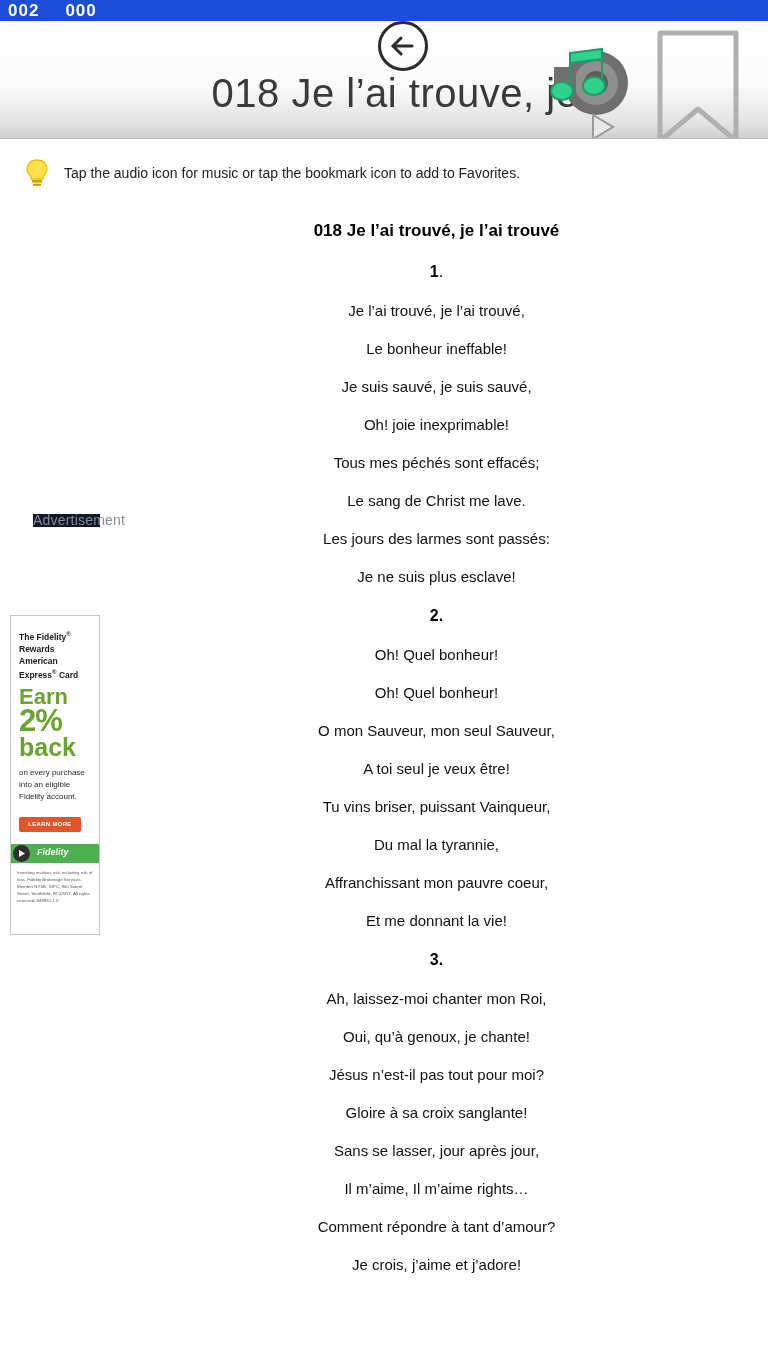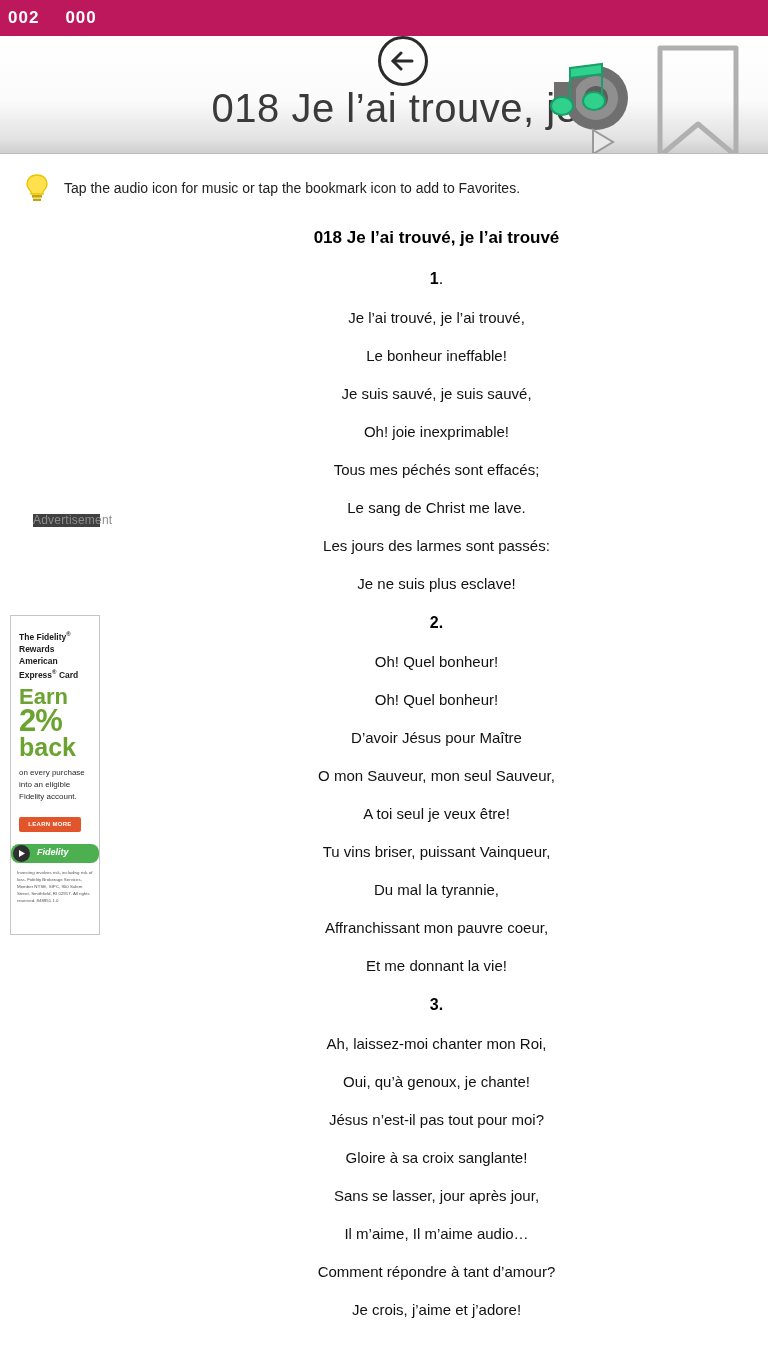--- a/index.html
+++ b/index.html
@@ -10,22 +10,22 @@
     width: 768px;
     height: 1366px;
     background: #ffffff;
     font-family: "Liberation Sans", sans-serif;
     overflow: hidden;
     position: relative;
   }
 
   
   .debug-bar {
-    height: 36px;
-    background: #be185d;
+    height: 21px;
+    background: #1d4ed8;
     color: #ffffff;
     display: flex;
     align-items: center;
     font-size: 17px;
     font-weight: bold;
     letter-spacing: 1px;
     padding: 0 0 0 8px;
     box-sizing: border-box;
   }
   .debug-bar .num {
@@ -106,21 +106,21 @@
     left: 0;
     top: 198px;
     width: 768px;
   }
   .song-title {
     text-align: center;
     font-size: 17px;
     font-weight: bold;
     color: #000000;
     margin-left: 105px;
-    margin-top: 30px;
+    margin-top: 23px;
   }
   .verse-num {
     text-align: center;
     font-size: 16px;
     font-weight: bold;
     color: #000;
     margin-left: 105px;
     margin-top: 22px;
   }
   .verse-num .dot { font-weight: normal; }
@@ -132,23 +132,23 @@
     margin-top: 21px;
   }
 
   
   .ad-label {
     position: absolute;
     left: 33px;
     top: 514px;
     width: 67px;
     height: 13px;
-    background: #404040;
+    background: #0f172a;
     color: #8c8c8c;
-    font-size: 12px;
+    font-size: 14px;
     text-align: center;
     line-height: 13px;
     letter-spacing: 0.2px;
   }
   .ad-box {
     position: absolute;
     left: 10px;
     top: 615px;
     width: 90px;
     height: 320px;
@@ -194,21 +194,20 @@
     text-align: center;
     line-height: 15px;
   }
   .ad-brandbar {
     margin-top: 12px;
     height: 19px;
     background: #4caf50;
     display: flex;
     align-items: center;
     position: relative;
-    border-radius: 8px;
   }
   .ad-brandbar .arrow {
     position: absolute;
     left: 2px;
     top: 1px;
     width: 17px;
     height: 17px;
     border-radius: 50%;
     background: #2f2f2f;
     display:flex;align-items:center;justify-content:center;
@@ -298,35 +297,34 @@
   <div class="line">Je suis sauvé, je suis sauvé,</div>
   <div class="line">Oh! joie inexprimable!</div>
   <div class="line">Tous mes péchés sont effacés;</div>
   <div class="line">Le sang de Christ me lave.</div>
   <div class="line">Les jours des larmes sont passés:</div>
   <div class="line">Je ne suis plus esclave!</div>
 
   <div class="verse-num">2.</div>
   <div class="line">Oh! Quel bonheur!</div>
   <div class="line">Oh! Quel bonheur!</div>
-  <div class="line">D’avoir Jésus pour Maître</div>
   <div class="line">O mon Sauveur, mon seul Sauveur,</div>
   <div class="line">A toi seul je veux être!</div>
   <div class="line">Tu vins briser, puissant Vainqueur,</div>
   <div class="line">Du mal la tyrannie,</div>
   <div class="line">Affranchissant mon pauvre coeur,</div>
   <div class="line">Et me donnant la vie!</div>
 
   <div class="verse-num">3.</div>
   <div class="line">Ah, laissez-moi chanter mon Roi,</div>
   <div class="line">Oui, qu’à genoux, je chante!</div>
   <div class="line">Jésus n’est-il pas tout pour moi?</div>
   <div class="line">Gloire à sa croix sanglante!</div>
   <div class="line">Sans se lasser, jour après jour,</div>
-  <div class="line">Il m’aime, Il m’aime audio…</div>
+  <div class="line">Il m’aime, Il m’aime rights…</div>
   <div class="line">Comment répondre à tant d’amour?</div>
   <div class="line">Je crois, j’aime et j’adore!</div>
 </div>
 
 <div class="ad-label">Advertisement</div>
 
 <div class="ad-box">
   <div class="ad-head">
     <span>The Fidelity</span><sup>®</sup><br>
     <span>Rewards</span><br>

